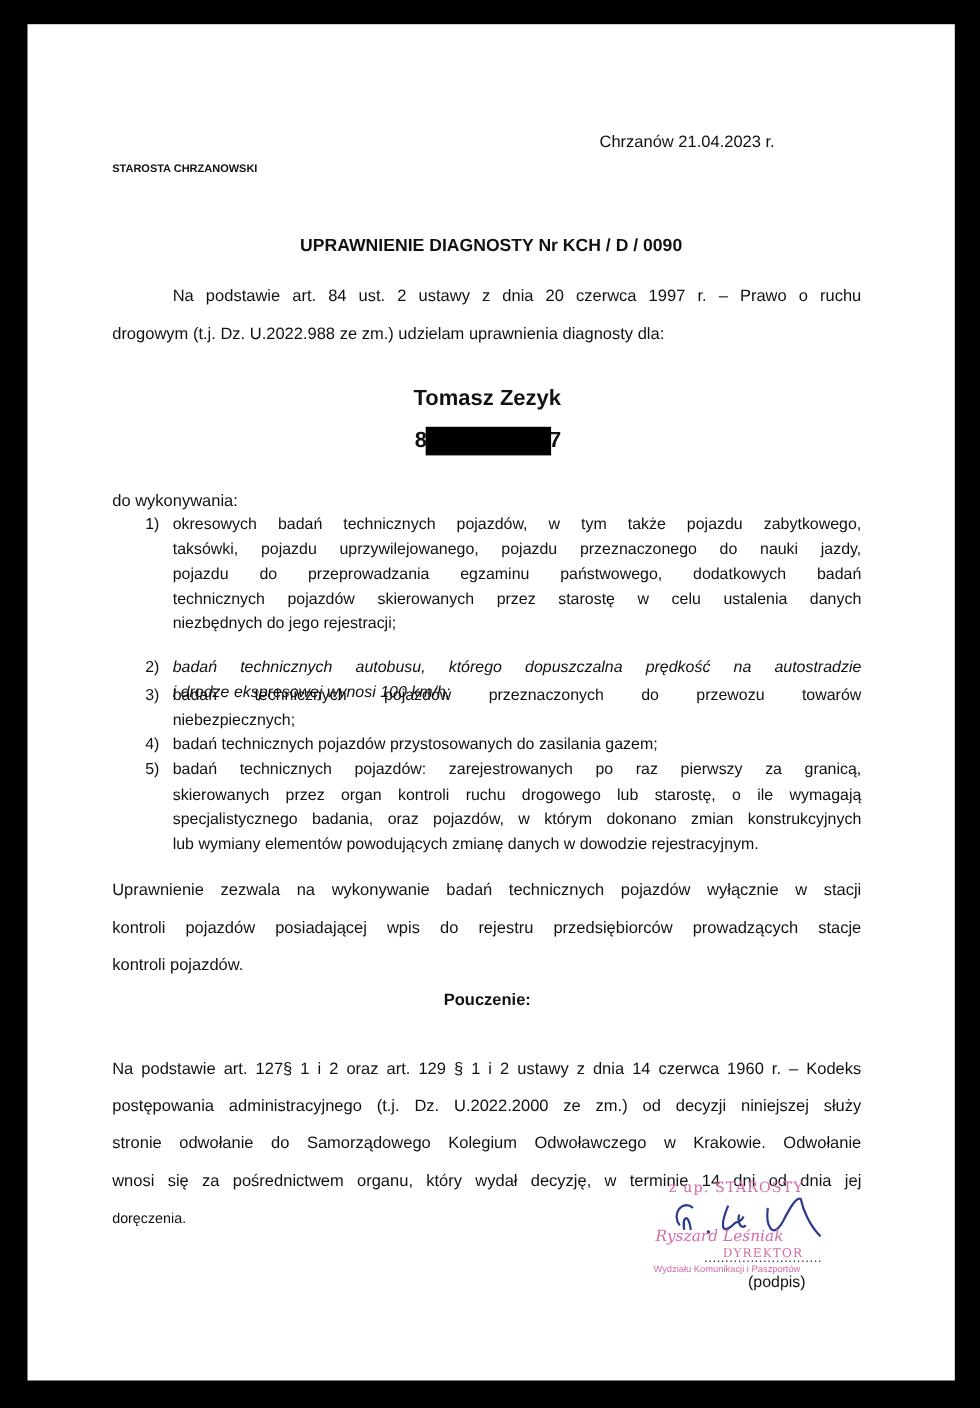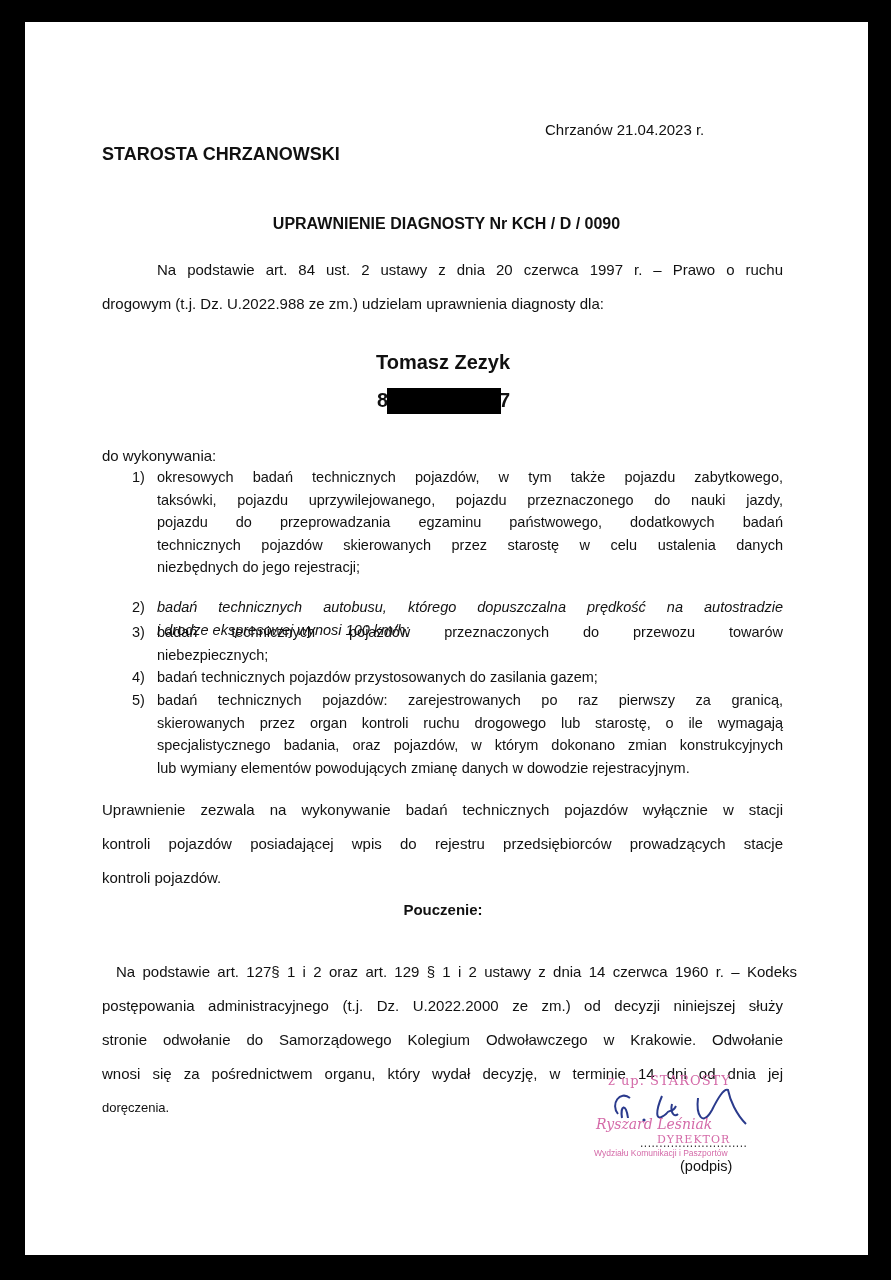--- a/index.html
+++ b/index.html
@@ -17,21 +17,21 @@
   .item .ln.last { text-align-last:left; }
   .redact { background:#000; position:absolute; }
   .stamp { color:#d46aa8; font-family:"DejaVu Serif", serif; position:absolute; white-space:nowrap; }
 </style>
 </head>
 <body>
 
 <div class="page">
 
   <div class="abs t" style="left:520px; top:98px; font-size:15px;">Chrzanów 21.04.2023 r.</div>
-  <div class="abs t b" style="left:77px; top:122px; font-size:18px;">STAROSTA CHRZANOWSKI</div>
+  <div class="abs t b" style="left:77px; top:122px; font-size:10px;">STAROSTA CHRZANOWSKI</div>
 
   <div class="abs t b center" style="left:0; width:843px; top:192px; font-size:16px;">UPRAWNIENIE DIAGNOSTY Nr KCH / D / 0090</div>
 
   <div class="abs t just" style="left:132px; width:626px; top:238px; font-size:15px;">Na podstawie art. 84 ust. 2 ustawy z dnia 20 czerwca 1997 r. – Prawo o ruchu</div>
   <div class="abs t" style="left:77px; top:272px; font-size:15px;">drogowym (t.j. Dz. U.2022.988 ze zm.) udzielam uprawnienia diagnosty dla:</div>
 
   <div class="abs t b center" style="left:0; width:836px; top:328px; font-size:20px; line-height:24px;">Tomasz Zezyk</div>
   <div class="abs" style="left:352px; top:365px; width:140px; height:26px;">
     <span class="abs b" style="left:0; top:0; font-size:20px; line-height:26px;">8</span>
     <span class="abs b" style="left:122px; top:0; font-size:20px; line-height:26px;">7</span>
@@ -79,21 +79,21 @@
 
   <div>
     <div class="abs t just" style="left:77px; width:681px; top:778px; font-size:15px;">Uprawnienie zezwala na wykonywanie badań technicznych pojazdów wyłącznie w stacji</div>
     <div class="abs t just" style="left:77px; width:681px; top:812px; font-size:15px;">kontroli pojazdów posiadającej wpis do rejestru przedsiębiorców prowadzących stacje</div>
     <div class="abs t" style="left:77px; top:846px; font-size:15px;">kontroli pojazdów.</div>
   </div>
 
   <div class="abs t b center" style="left:0; width:836px; top:878px; font-size:15px;">Pouczenie:</div>
 
   <div>
-    <div class="abs t just" style="left:91px; width:681px; top:940px; font-size:15px;">Na podstawie art. 127§ 1 i 2 oraz art. 129 § 1 i 2 ustawy z dnia 14 czerwca 1960 r. – Kodeks</div>
+    <div class="abs t just" style="left:77px; width:681px; top:940px; font-size:15px;">Na podstawie art. 127§ 1 i 2 oraz art. 129 § 1 i 2 ustawy z dnia 14 czerwca 1960 r. – Kodeks</div>
     <div class="abs t just" style="left:77px; width:681px; top:974px; font-size:15px;">postępowania administracyjnego (t.j. Dz. U.2022.2000 ze zm.) od decyzji niniejszej służy</div>
     <div class="abs t just" style="left:77px; width:681px; top:1008px; font-size:15px;">stronie odwołanie do Samorządowego Kolegium Odwoławczego w Krakowie. Odwołanie</div>
     <div class="abs t just" style="left:77px; width:681px; top:1042px; font-size:15px;">wnosi się za pośrednictwem organu, który wydał decyzję, w terminie 14 dni od dnia jej</div>
     <div class="abs t" style="left:77px; top:1076px; font-size:13px;">doręczenia.</div>
   </div>
 
   <div class="abs" style="left:565px; top:1048px; width:200px; height:120px;">
     <div class="stamp" style="left:18px; top:3px; font-size:13px; letter-spacing:1px;">z up. STAROSTY</div>
     <svg class="abs" style="left:10px; top:14px;" width="150" height="46" viewBox="0 0 150 46">
       <path d="M18 30 C10 20, 20 6, 30 14 M22 34 C20 22, 26 18, 28 34" stroke="#2a3a8c" stroke-width="2" fill="none"></path>

